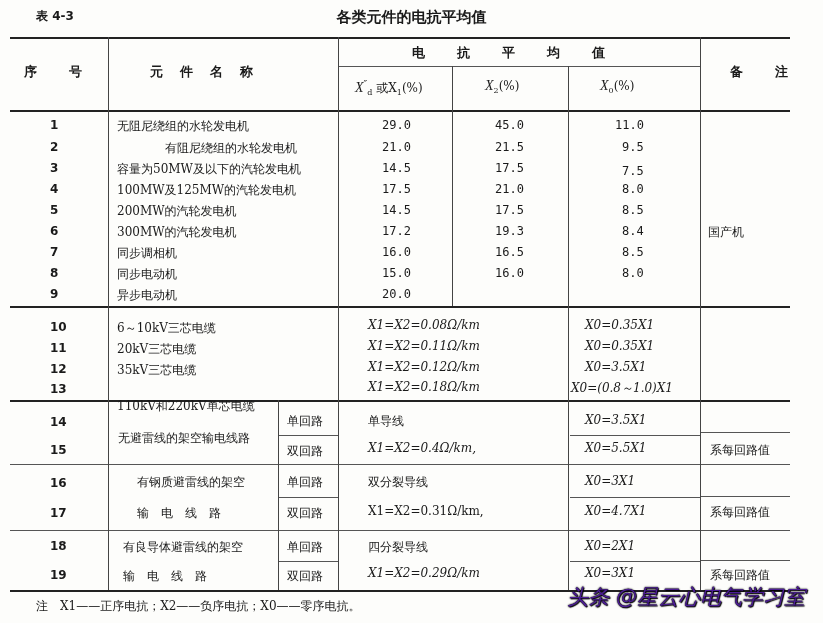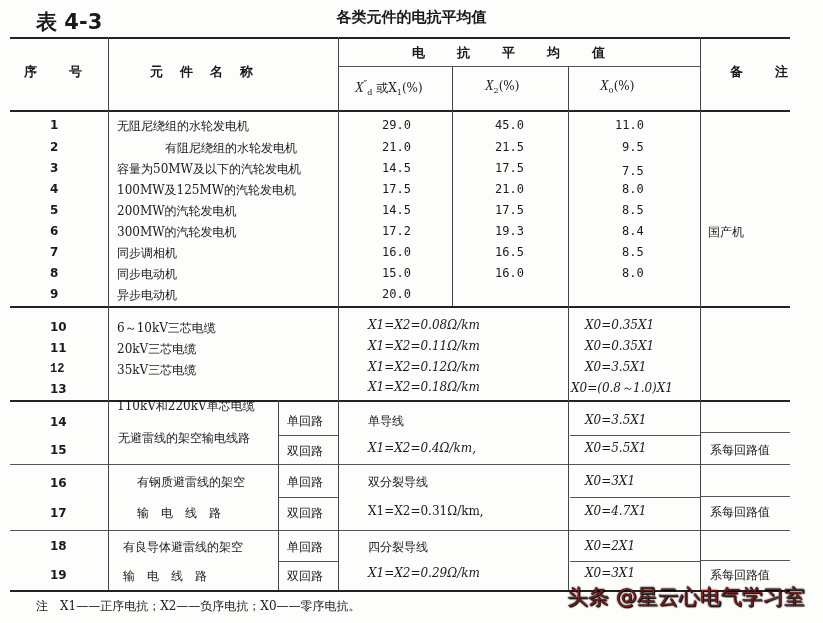--- a/index.html
+++ b/index.html
@@ -2,30 +2,30 @@
 <html><head>
 <meta charset="utf-8">
 <style>
   html, body { margin:0; padding:0; }
   body { width:823px; height:623px; background:#fdfdfb; position:relative; overflow:hidden;
          font-family:"DejaVu Serif","Liberation Serif",serif; color:#1a1a1a; }
   .abs { position:absolute; white-space:nowrap; }
   .hl { position:absolute; height:0; border-top:2px solid #222; }
   .hl.thin { border-top:1px solid #555; }
   .vl { position:absolute; width:0; border-left:1px solid #444; }
-  .title-no { left:36px; top:8px; font-size:21px; font-weight:bold; font-family:"DejaVu Sans","Liberation Sans",sans-serif; }
+  .title-no { left:36px; top:8px; font-size:12px; font-weight:bold; font-family:"DejaVu Sans","Liberation Sans",sans-serif; }
   .title { left:0; width:823px; top:8px; text-align:center; font-size:15px; font-weight:bold; font-family:"DejaVu Sans","Liberation Sans",sans-serif; }
   .h { font-size:13px; font-weight:bold; letter-spacing:2px; }
   .cell { font-size:12px; }
   .num { font-size:12px; font-family:"DejaVu Sans Mono","Liberation Mono",monospace; }
   .seq { font-size:12px; font-weight:bold; font-family:"DejaVu Sans","Liberation Sans",sans-serif; }
   i.x { font-family:"Liberation Serif",serif; font-size:14px; }
   sub { font-size:8px; }
-  .wm { right:18px; top:583px; font-size:21px; color:#7f1d1d; font-family:"DejaVu Sans",sans-serif;
-        text-shadow:0 0 2px #000,0 0 1px #000,1px 1px 1px #000; letter-spacing:0px; }
+  .wm { right:18px; top:583px; font-size:21px; color:#4c1d95; font-family:"DejaVu Sans",sans-serif;
+        text-shadow:0 0 2px #000,0 0 1px #000,1px 1px 1px #000; letter-spacing:0px;font-style:italic; }
   .note { left:36px; top:598px; font-size:12px; }
 </style>
 </head>
 <body>
 
 <div class="abs title-no">表 4-3</div>
 <div class="abs title">各类元件的电抗平均值</div>
 
 <div class="hl" style="left:10px; width:780px; top:37px;"></div>
 <div class="hl thin" style="left:338px; width:362px; top:66px;"></div>
@@ -129,21 +129,21 @@
   <div class="abs seq" style="left:50px; top:320px;">10</div>
   <div class="abs cell" style="left:117px; top:320px;">6～10kV三芯电缆</div>
   <div class="abs cell" style="left:368px; top:318px; font-style:italic;">X1=X2=0.08Ω/km</div>
   <div class="abs cell" style="left:585px; top:318px; font-style:italic;">X0=0.35X1</div>
 
   <div class="abs seq" style="left:50px; top:341px;">11</div>
   <div class="abs cell" style="left:117px; top:341px;">20kV三芯电缆</div>
   <div class="abs cell" style="left:368px; top:339px; font-style:italic;">X1=X2=0.11Ω/km</div>
   <div class="abs cell" style="left:585px; top:339px; font-style:italic;">X0=0.35X1</div>
 
-  <div class="abs seq" style="left:50px; top:362px;font-family:Liberation Mono, monospace;">12</div>
+  <div class="abs seq" style="left:50px; top:362px;">12</div>
   <div class="abs cell" style="left:117px; top:362px;">35kV三芯电缆</div>
   <div class="abs cell" style="left:368px; top:360px; font-style:italic;">X1=X2=0.12Ω/km</div>
   <div class="abs cell" style="left:585px; top:360px; font-style:italic;">X0=3.5X1</div>
 
   <div class="abs seq" style="left:50px; top:382px;">13</div>
   <div class="abs cell" style="left:117px; top:382px;margin-top:16px;">110kV和220kV单芯电缆</div>
   <div class="abs cell" style="left:368px; top:380px; font-style:italic;">X1=X2=0.18Ω/km</div>
   <div class="abs cell" style="left:571px; top:380px; font-style:italic;">X0=(0.8～1.0)X1</div>
 </div>
 

